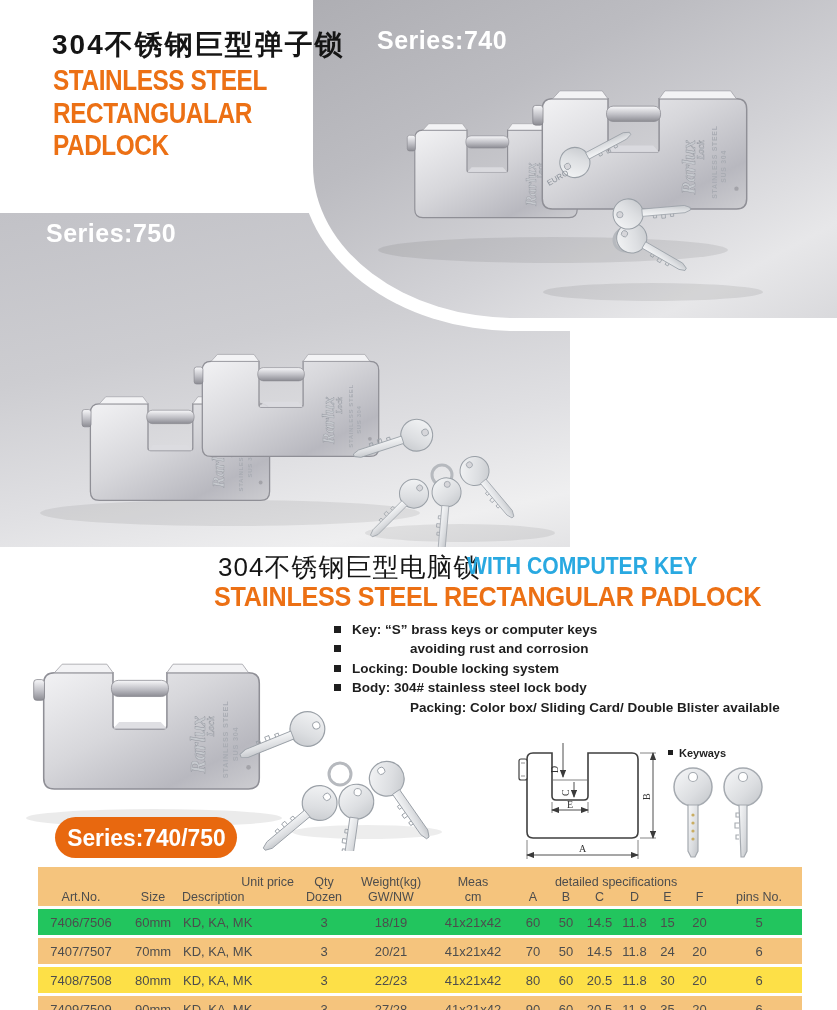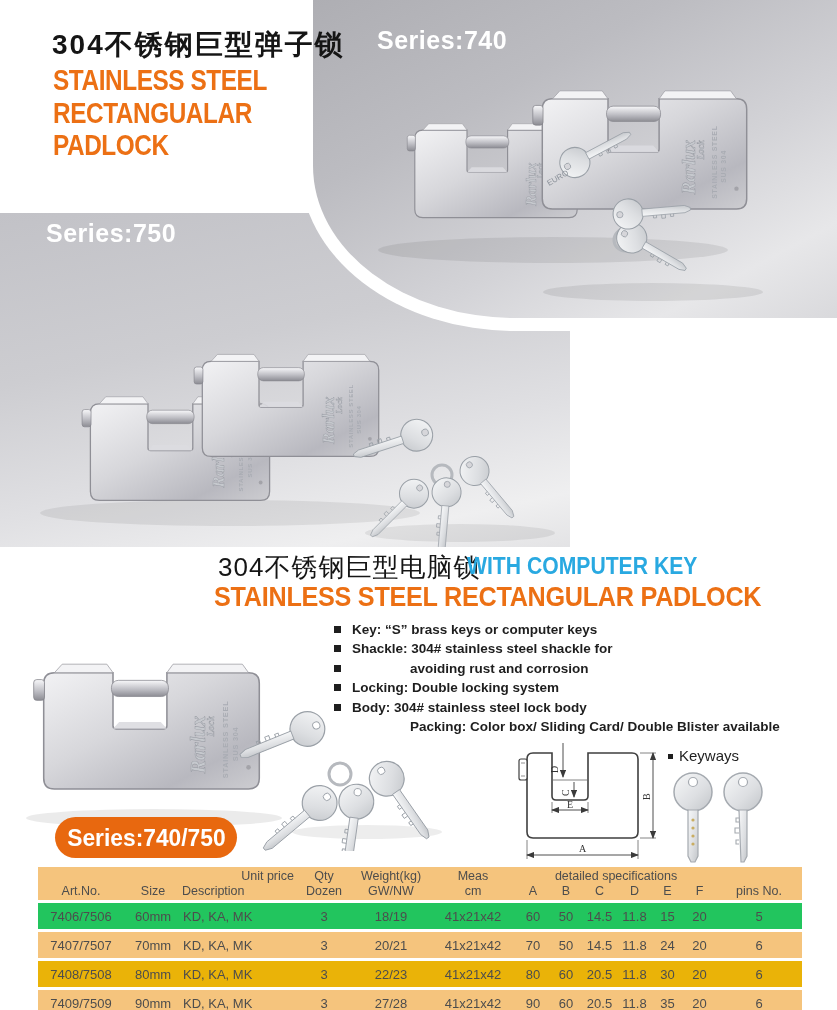--- a/index.html
+++ b/index.html
@@ -34,27 +34,27 @@
   .feat.ind .tx{margin-left:76px;}
   
   .badge{left:55px;top:817px;width:182px;height:41px;border-radius:21px;
      display:flex;align-items:center;justify-content:center;color:#fff;
      font-weight:bold;font-size:24px;transform-origin:left top;}
   
   .cutout{left:22px;top:626px;z-index:2;--hole:#fff;}
   
   .drawing{left:495px;top:740px;}
   .keyways{left:668px;top:747px;width:150px;}
-  .keyways .kw-label{font-size:15px;font-weight:normal;color:#1e1e1e;}
+  .keyways .kw-label{font-size:11px;font-weight:bold;color:#1e1e1e;}
   .keyways .kw-label .sq{display:inline-block;width:5px;height:5px;background:#1e1e1e;margin-right:6px;vertical-align:2px;}
   
   .spec-table{left:38px;top:867px;width:764px;border-collapse:collapse;
       font-size:13px;color:#4d4d4d;table-layout:fixed;}
   .spec-table th{font-weight:400;font-size:12.5px;padding:0;}
-  .spec-table thead tr:first-child th{height:14px;vertical-align:bottom;padding-top:2px;}
+  .spec-table thead tr:first-child th{height:14px;vertical-align:bottom;padding-top:8px;}
   .spec-table thead tr:last-child th{height:15px;vertical-align:middle;padding-bottom:2px;}
   .spec-table td{height:24px;text-align:center;border-top:3px solid #fff;}
   .spec-table .al{text-align:left;}
   .spec-table .ar{text-align:right;padding-right:2px;}
   
   .eng-brand{font:italic bold 26px "Liberation Serif",serif;fill:#c6c9ce;stroke:#8f929a;stroke-width:.5px;}
   .eng-sub{font:italic bold 13px "Liberation Serif",serif;fill:#c0c3c9;stroke:#90939a;stroke-width:.4px;}
   .eng-small{font:bold 9.5px "Liberation Sans",sans-serif;fill:#a9acb3;letter-spacing:1px;}
   .dim-label{font:10px "Liberation Serif",serif;fill:#333;}
 </style>
@@ -142,21 +142,20 @@
   </div>
   <div class="abs series-txt series-740">Series:740</div>
   <div class="abs series-txt series-750">Series:750</div>
 
   <div class="abs title-cn-2">304不锈钢巨型电脑锁</div>
   <div class="abs hl-cyan" style="color:#29A9E1">WITH COMPUTER KEY</div>
   <div class="abs title-en-2" style="color:#EC7014">STAINLESS STEEL RECTANGULAR PADLOCK</div>
 
   <div class="abs features">
     <div class="feat"><span class="sq"></span><span class="tx">Key:  “S” brass keys or computer keys</span></div>
-    <div class="feat"><span class="sq"></span><span class="tx">Shackle: 304# stainless steel shackle for</span></div>
     <div class="feat ind"><span class="sq"></span><span class="tx">avoiding rust and corrosion</span></div>
     <div class="feat"><span class="sq"></span><span class="tx">Locking: Double locking system</span></div>
     <div class="feat"><span class="sq"></span><span class="tx">Body: 304# stainless steel lock body</span></div>
     <div class="feat ind"><span class="tx">Packing: Color box/ Sliding Card/ Double Blister available</span></div>
   </div>
 
   <svg class="abs cutout" width="440" height="225" viewBox="0 0 440 225">
     <ellipse cx="132" cy="192" rx="128" ry="9" fill="#000" opacity=".08"></ellipse>
     <ellipse cx="345" cy="206" rx="75" ry="7" fill="#000" opacity=".07"></ellipse>
     <g style="--hole:#fff">
@@ -280,21 +279,21 @@
         <td>20/21</td>
         <td>41x21x42</td>
         <td>70</td>
         <td>50</td>
         <td>14.5</td>
         <td>11.8</td>
         <td>24</td>
         <td>20</td>
         <td>6</td>
       </tr>
-      <tr style="background:#eab308">
+      <tr style="background:#fde047">
         <td>7408/7508</td>
         <td>80mm</td>
         <td class="al">KD, KA, MK</td>
         <td>3</td>
         <td>22/23</td>
         <td>41x21x42</td>
         <td>80</td>
         <td>60</td>
         <td>20.5</td>
         <td>11.8</td>

